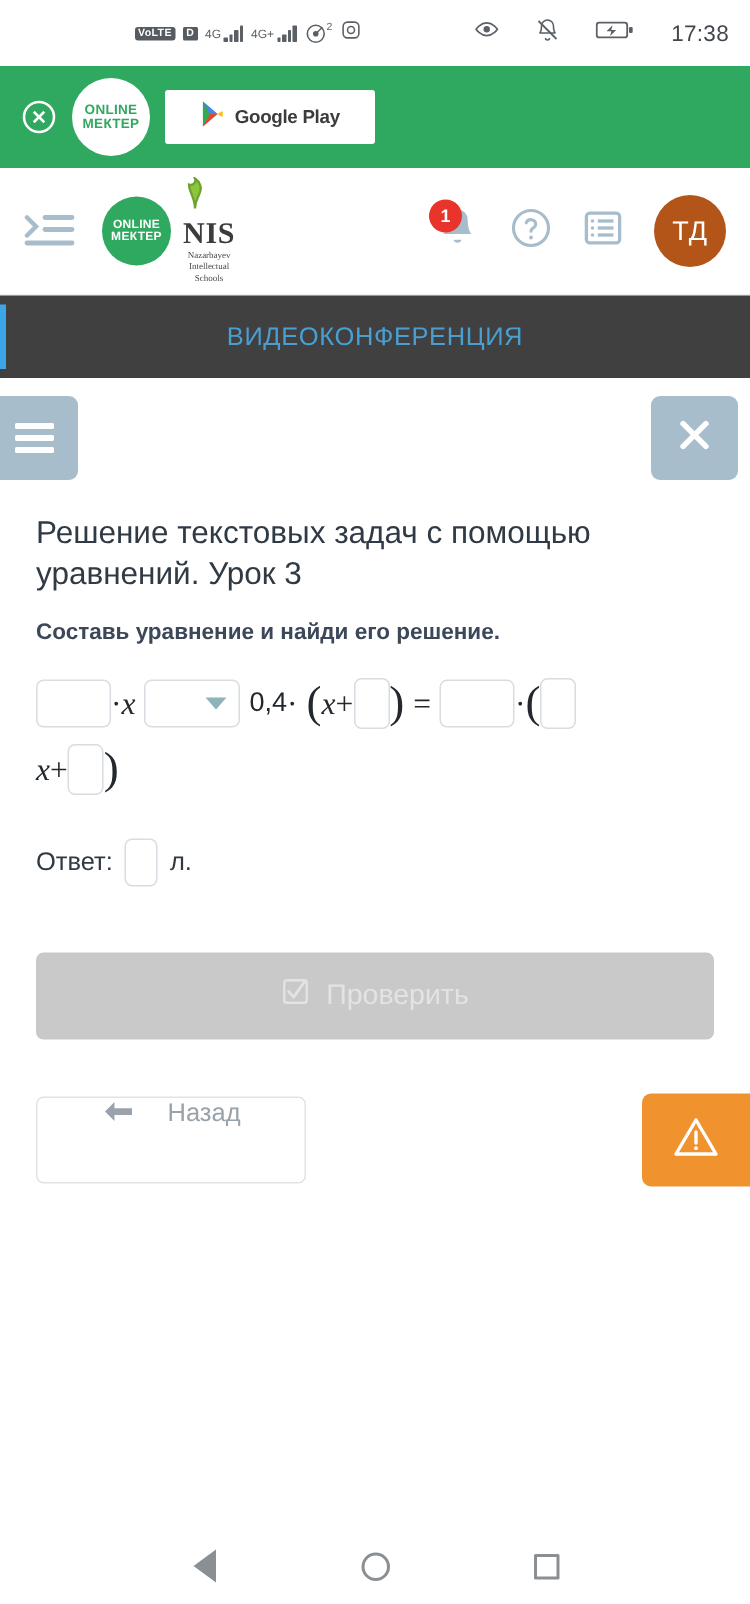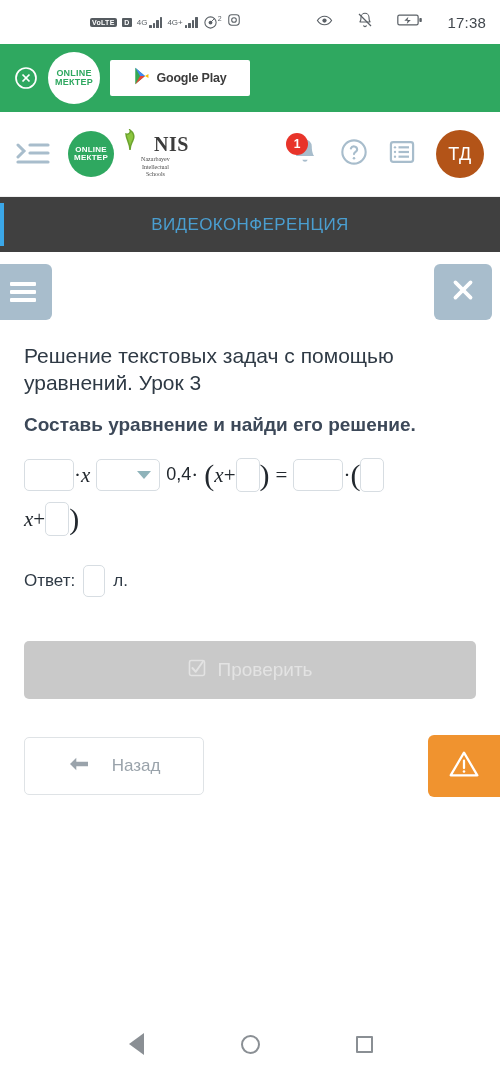--- a/index.html
+++ b/index.html
@@ -75,21 +75,21 @@
   .om-logo {
     width: 46px; height: 46px; border-radius: 50%; background: #2fa860;
     display: flex; flex-direction: column; align-items: center; justify-content: center;
     flex: 0 0 46px; line-height: 1.05;
   }
   .om-logo span { font-size: 8px; font-weight: bold; color: #ffffff; letter-spacing: .2px; }
   .nis-logo {
     margin-left: 8px; display: flex; flex-direction: column; align-items: center;
     line-height: 1.05;
   }
-  .nis-row { display: flex; align-items: flex-end; gap: 16px; }
+  .nis-row { display: flex; align-items: flex-start; gap: 1px; flex-direction: column; }
   .nis-main { font-family: "Liberation Serif", serif; font-size: 20px; color: #3c3c3c; font-weight: bold; letter-spacing: .5px; }
   .nis-sub { font-family: "Liberation Serif", serif; font-size: 6px; color: #4a4a4a; text-align: center; line-height: 1.25; margin-top: 1px; }
   .nav-right { margin-left: auto; display: flex; align-items: center; gap: 20px; }
   .bell-wrap { position: relative; width: 30px; height: 34px; }
   .badge {
     position: absolute; top: -4px; left: -4px; width: 22px; height: 22px;
     background: #e8342a; color: #fff; border-radius: 50%; font-size: 12px;
     display: flex; align-items: center; justify-content: center; font-weight: bold;
     z-index: 2;
   }
@@ -126,21 +126,21 @@
   .content { padding: 0 24px; }
   .lesson-title {
     font-size: 21px; color: #2f3a45; line-height: 1.3; font-weight: normal;
     margin-top: 10px;
   }
   .problem {
     font-size: 16.5px; font-weight: bold; color: #3c4858; line-height: 1.5;
     margin-top: 26px;
   }
   .instruction {
-    font-size: 19px; font-weight: bold; color: #3c4858; line-height: 1.5;
+    font-size: 15px; font-weight: bold; color: #3c4858; line-height: 1.5;
     margin-top: 14px;
   }
 
   
   .equation {
     margin-top: 14px; font-size: 19px; color: #22282e;
     display: flex; flex-wrap: wrap; align-items: center; gap: 0px;
     line-height: 2.1;
   }
   .ibox {
@@ -178,21 +178,21 @@
     gap: 10px; color: #e3e3e3; font-size: 19px;
   }
 
   
   .bottom-row {
     margin-top: 36px; padding: 0 24px; display: flex; align-items: center;
     position: relative; height: 62px;
   }
   .back-btn {
     width: 180px; height: 58px; border: 1px solid #dfe3e6; background: #ffffff;
-    border-radius: 5px; display: flex; align-items: center; justify-content: center;
+    border-radius: 5px; display: flex; align-items: flex-start; justify-content: center;
     gap: 22px; color: #9aa3ab; font-size: 17px;
   }
   .warn-btn {
     position: absolute; right: 0; top: 0; width: 72px; height: 62px;
     background: #f0932f; border-radius: 6px 0 0 6px;
     display: flex; align-items: center; justify-content: center;
   }
 
   
   .navbar {

